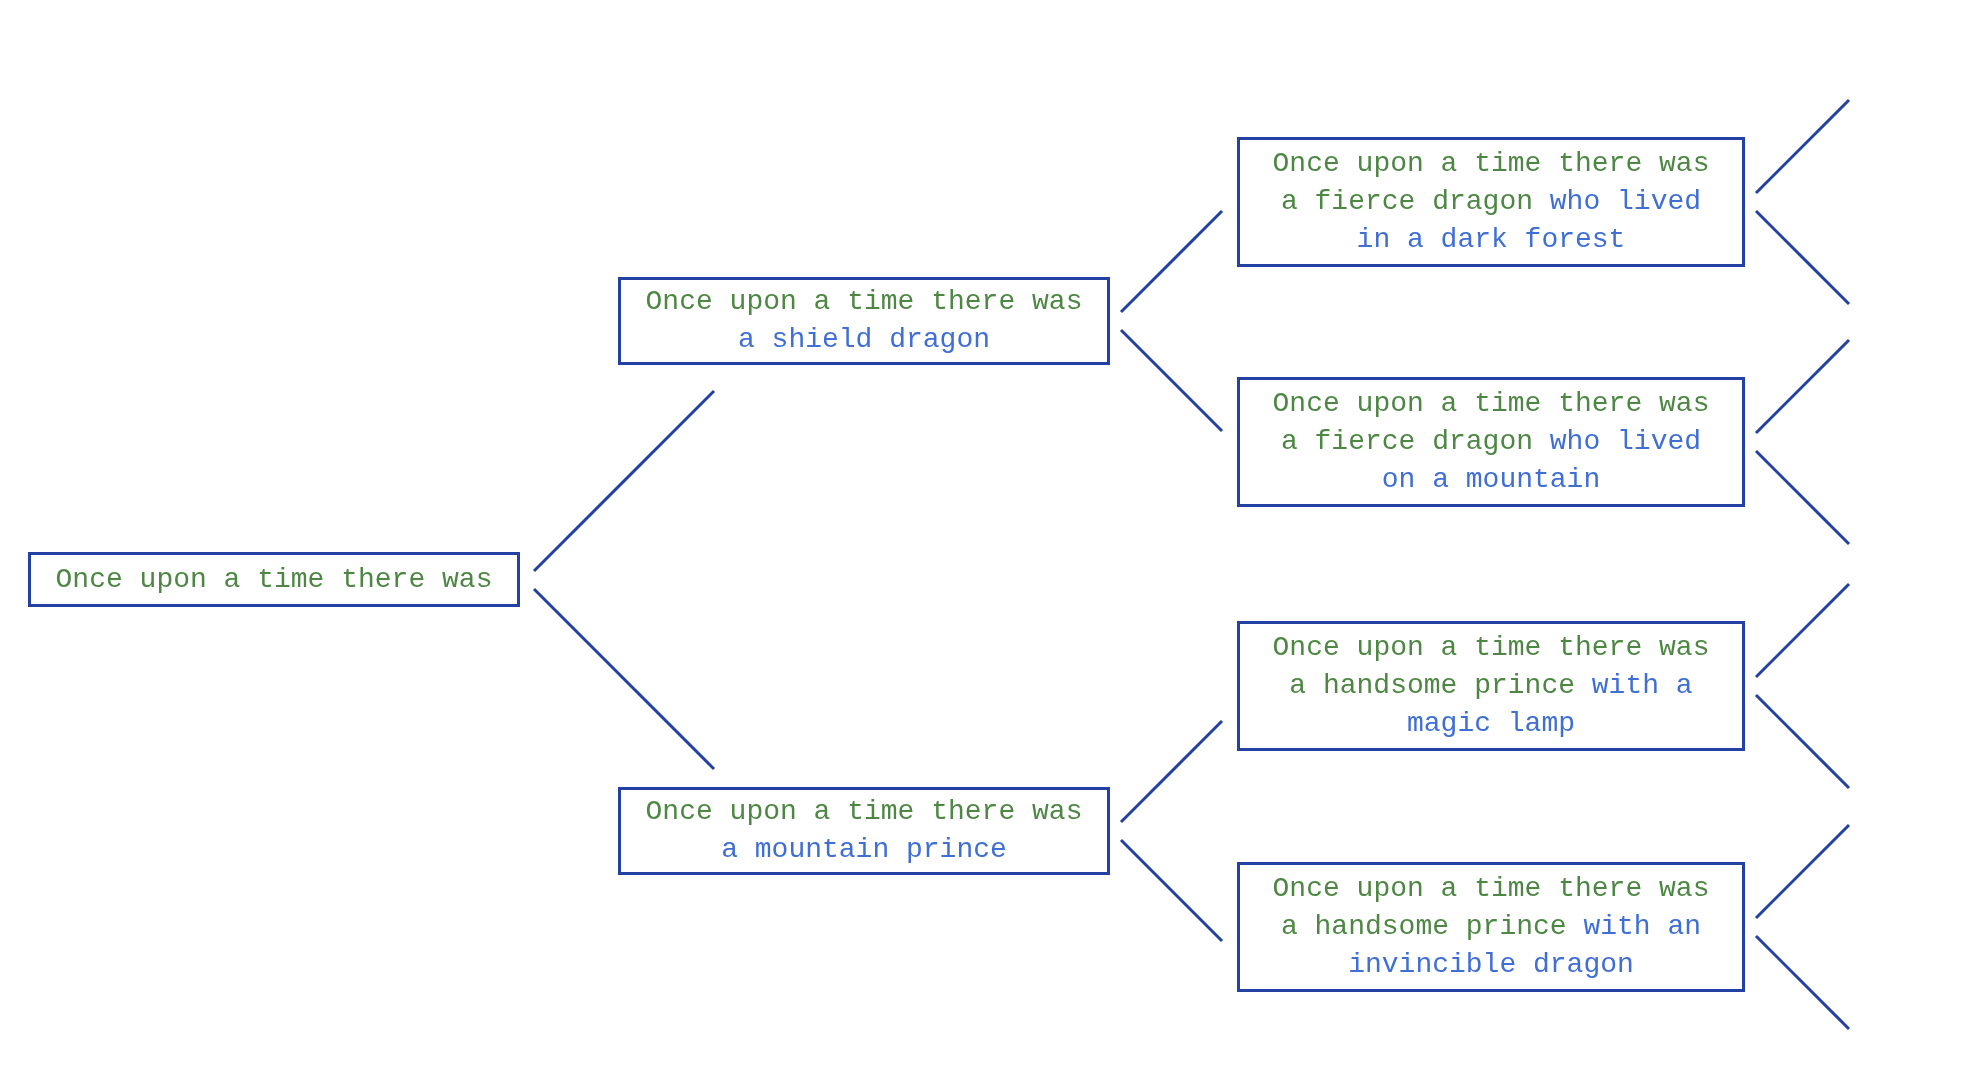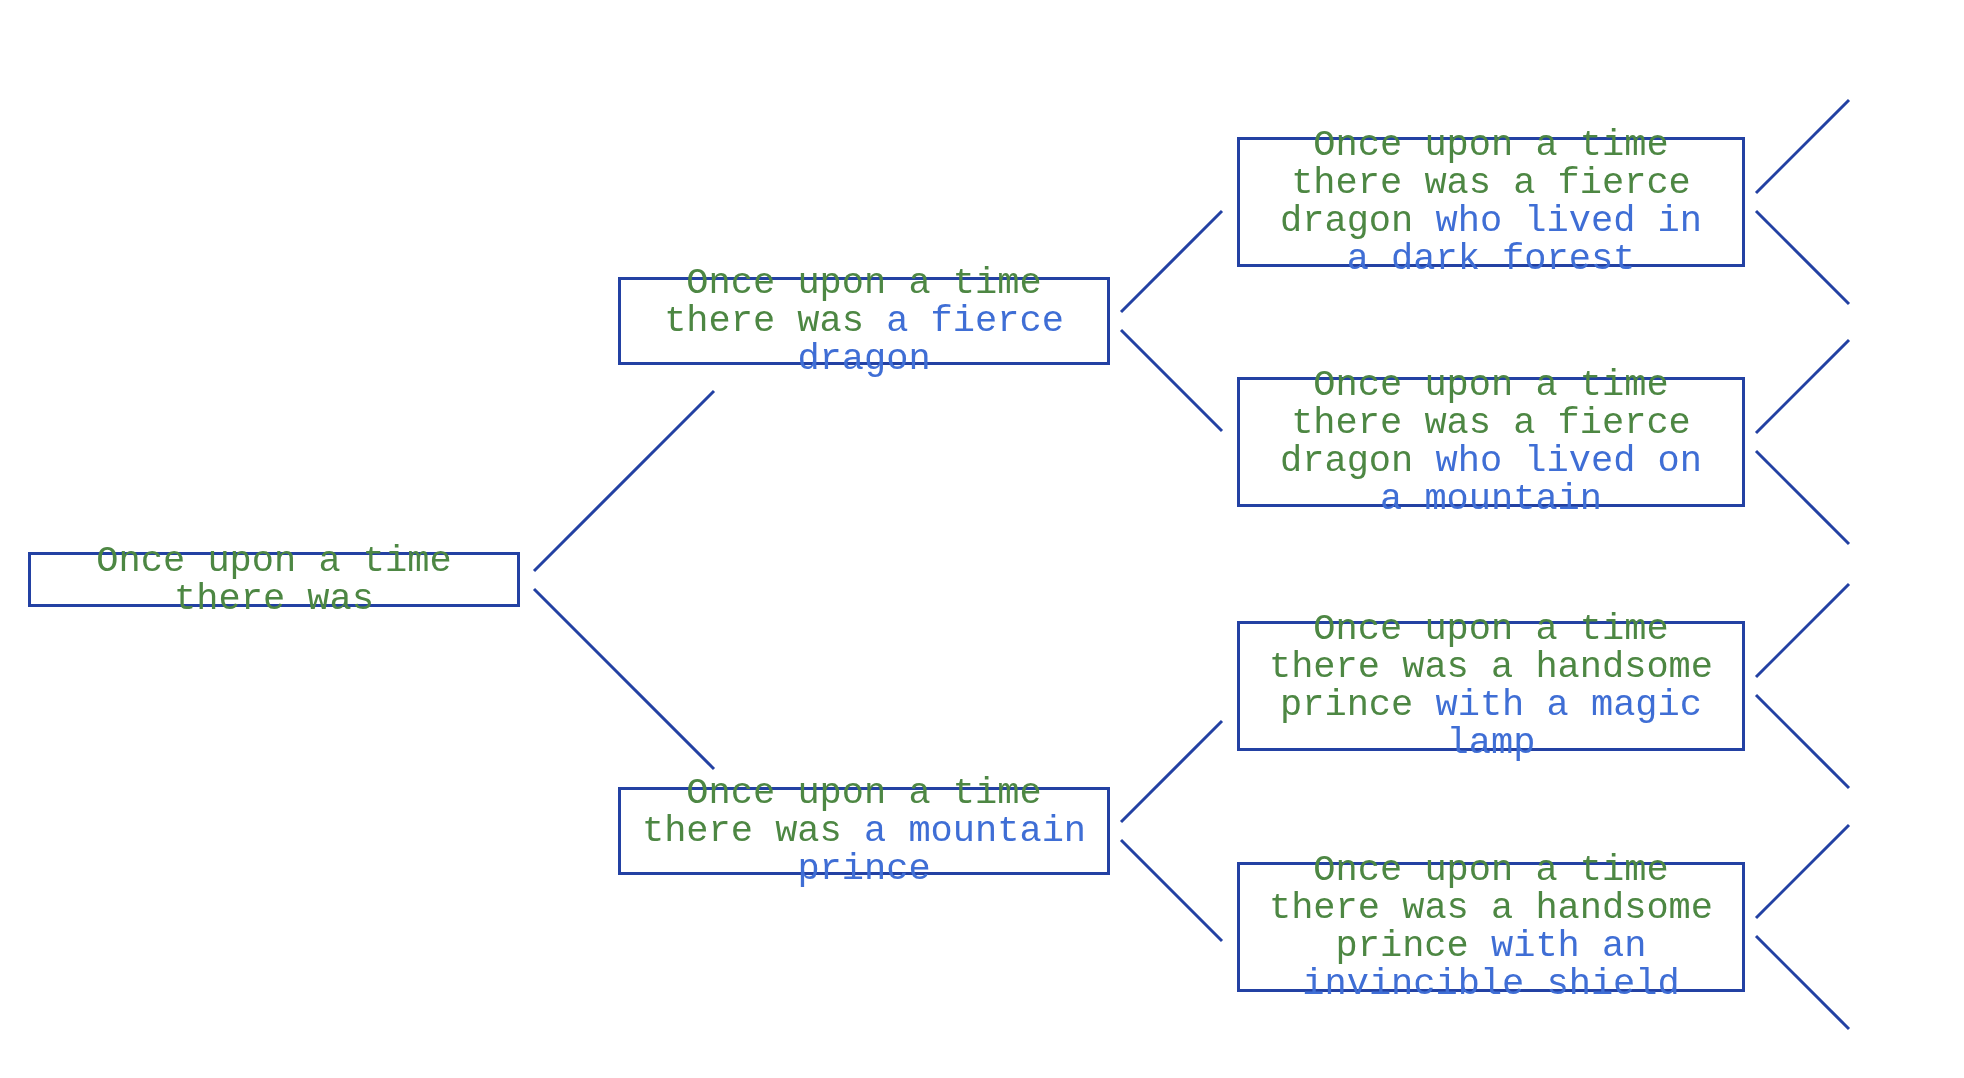--- a/index.html
+++ b/index.html
@@ -21,21 +21,21 @@
   svg.branches{position:absolute;left:0;top:0;width:1964px;height:1078px;}
   svg.branches line{stroke:var(--line-blue);stroke-width:3;}
   .node{
     position:absolute;
     border:3px solid var(--border-blue);
     background:#ffffff;
     display:flex;
     align-items:center;
     justify-content:center;
     text-align:center;
-    font-size:37px;
+    font-size:28px;
     line-height:38px;
     cursor:pointer;
   }
   .node .inner{width:100%;}
   .node .prompt{color:var(--prompt-green);}
   .node .completion{color:var(--completion-blue);}
   
   .lvl1{left:28px;  top:552px; width:492px; height:55px;  padding:0 18px;}
   .lvl2{left:618px; width:492px; height:88px;  padding:0 18px;}
   .lvl3{left:1237px;width:508px; height:130px; padding:0 26px;}
@@ -73,36 +73,36 @@
 
     <line x1="1756" y1="918" x2="1849" y2="825"></line>
     <line x1="1756" y1="936" x2="1849" y2="1029"></line>
   </svg>
 
   <div class="node lvl1">
     <div class="inner"><span class="prompt">Once upon a time there was</span> <span class="completion"></span></div>
   </div>
 
   <div class="node lvl2 n-dragon">
-    <div class="inner"><span class="prompt">Once upon a time there was</span> <span class="completion">a fierce dragon</span></div>
+    <div class="inner"><span class="prompt">Once upon a time there was</span> <span class="completion">a shield dragon</span></div>
   </div>
 
   <div class="node lvl2 n-prince">
     <div class="inner"><span class="prompt">Once upon a time there was</span> <span class="completion">a mountain prince</span></div>
   </div>
 
   <div class="node lvl3 n-dragon-forest">
     <div class="inner"><span class="prompt">Once upon a time there was a fierce dragon</span> <span class="completion">who lived in a dark forest</span></div>
   </div>
 
   <div class="node lvl3 n-dragon-mountain">
     <div class="inner"><span class="prompt">Once upon a time there was a fierce dragon</span> <span class="completion">who lived on a mountain</span></div>
   </div>
 
   <div class="node lvl3 n-prince-lamp">
     <div class="inner"><span class="prompt">Once upon a time there was a handsome prince</span> <span class="completion">with a magic lamp</span></div>
   </div>
 
   <div class="node lvl3 n-prince-shield">
-    <div class="inner"><span class="prompt">Once upon a time there was a handsome prince</span> <span class="completion">with an invincible shield</span></div>
+    <div class="inner"><span class="prompt">Once upon a time there was a handsome prince</span> <span class="completion">with an invincible dragon</span></div>
   </div>
 
 </div>
 
 </body></html>

